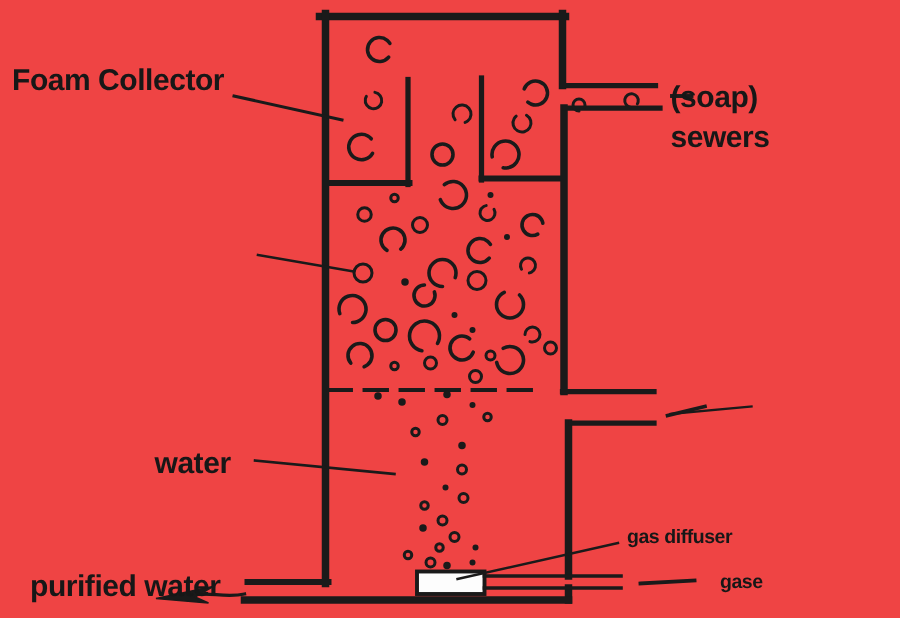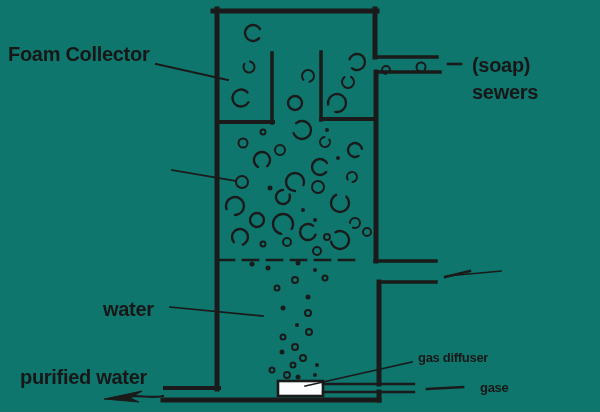--- a/index.html
+++ b/index.html
@@ -1,17 +1,17 @@
 <!DOCTYPE html>
 <html><head>
 <meta charset="utf-8">
 <style>
   html,body{margin:0;padding:0;background:#e8e8e8;}
   .stage{
-    position:relative;width:600px;height:412px;background:#0f766e;
+    position:relative;width:600px;height:412px;background:#ef4444;
     font-family:"Liberation Sans",sans-serif;overflow:hidden;
   }
   .stage svg{position:absolute;left:0;top:0;}
   .label{
     position:absolute;font-weight:700;color:#171717;font-size:20px;
     letter-spacing:-0.3px;white-space:nowrap;line-height:1.0;
   }
   .label.small{font-size:13px;}
   .soap-wrap div{line-height:27px;}
 </style>
@@ -134,21 +134,21 @@
         <circle cx="283" cy="337" r="2.5" fill="none" stroke="#1a1a1a" stroke-width="2"></circle>
         <circle cx="295" cy="347" r="3" fill="none" stroke="#1a1a1a" stroke-width="2"></circle>
         <circle cx="303" cy="358" r="3" fill="none" stroke="#1a1a1a" stroke-width="2"></circle>
         <circle cx="293" cy="365" r="2.5" fill="none" stroke="#1a1a1a" stroke-width="2"></circle>
         <circle cx="287" cy="375" r="3" fill="none" stroke="#1a1a1a" stroke-width="2"></circle>
         <circle cx="272" cy="370" r="2.5" fill="none" stroke="#1a1a1a" stroke-width="2"></circle>
       </g>
   </svg>
 
   <div class="label" style="left:8px;top:44px">Foam Collector</div>
-  <div class="label soap-wrap" style="left:472px;top:52px">
+  <div class="label soap-wrap" style="left:447px;top:52px">
     <div>(soap)</div>
     <div>sewers</div>
   </div>
   <div class="label" style="left:103px;top:299px">water</div>
-  <div class="label" style="left:20px;top:367px">purified water</div>
+  <div class="label" style="left:20px;top:381px">purified water</div>
   <div class="label small" style="left:418px;top:351px">gas diffuser</div>
   <div class="label small" style="left:480px;top:381px">gase</div>
 </div>
 
 </body></html>

